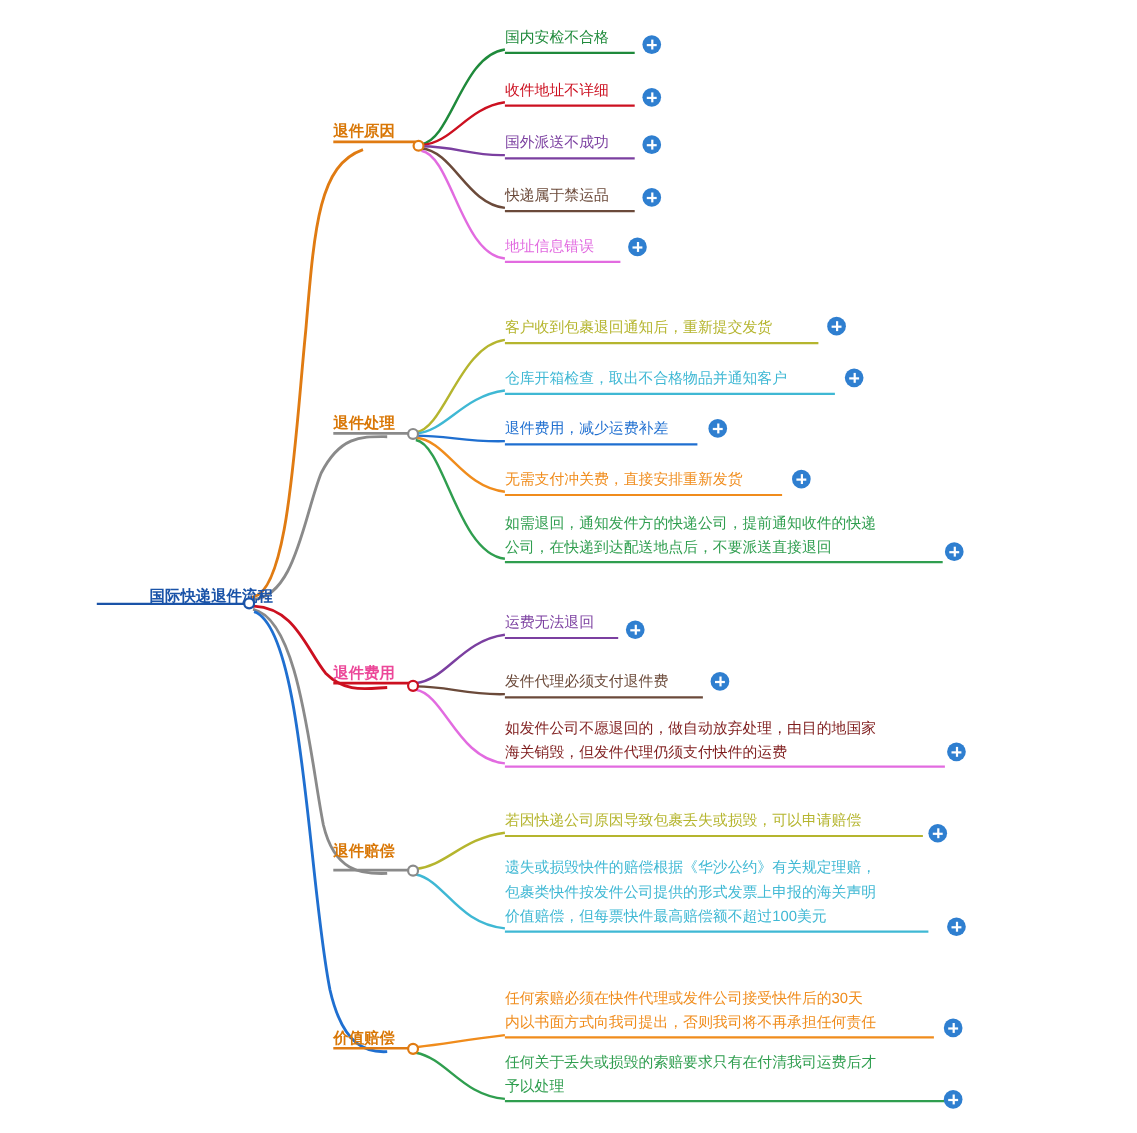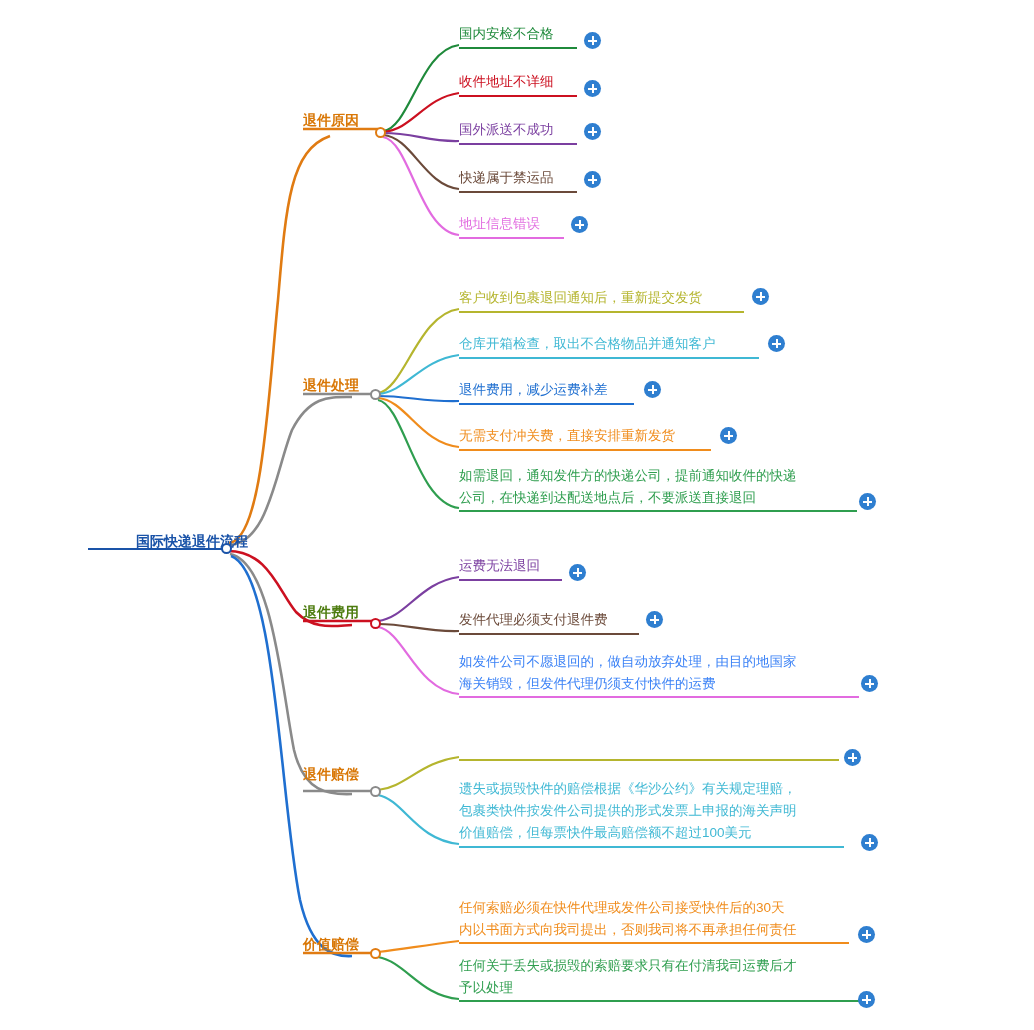--- a/index.html
+++ b/index.html
@@ -148,21 +148,21 @@
 
   <div class="node node-root" style="left:88px; top:530px;padding-left:48px;">国际快递退件流程</div>
   <div class="dot" style="left:221px; top:543px; border-color:#1a53a8;"></div>
 
   <div class="node node-branch" style="left:303px; top:110px; color:#d97706;">退件原因</div>
   <div class="dot" style="left:375px; top:127px; border-color:#e07b12;"></div>
 
   <div class="node node-branch" style="left:303px; top:375px; color:#d97706;">退件处理</div>
   <div class="dot" style="left:370px; top:389px; border-color:#8a8a8a;"></div>
 
-  <div class="node node-branch" style="left:303px; top:602px; color:#4d7c0f;">退件费用</div>
+  <div class="node node-branch" style="left:303px; top:602px; color:#ec4899;">退件费用</div>
   <div class="dot" style="left:370px; top:618px; border-color:#cc1020;"></div>
 
   <div class="node node-branch" style="left:303px; top:764px; color:#d97706;">退件赔偿</div>
   <div class="dot" style="left:370px; top:786px; border-color:#8a8a8a;"></div>
 
   <div class="node node-branch" style="left:303px; top:934px; color:#d97706;">价值赔偿</div>
   <div class="dot" style="left:370px; top:948px; border-color:#e07b12;"></div>
 
   <div class="node node-leaf" style="left: 459px; top: 23px; color: rgb(31, 138, 59);">国内安检不合格</div>
   <div class="plus" style="left:585px; top:33px;"></div>
@@ -194,24 +194,25 @@
   <div class="node node-leaf" style="left: 459px; top: 465px; color: rgb(47, 158, 79);">如需退回，通知发件方的快递公司，提前通知收件的快递
 公司，在快递到达配送地点后，不要派送直接退回</div>
   <div class="plus" style="left:860px; top:494px;"></div>
 
   <div class="node node-leaf" style="left: 459px; top: 555px; color: rgb(123, 63, 160);">运费无法退回</div>
   <div class="plus" style="left:570px; top:565px;"></div>
 
   <div class="node node-leaf" style="left: 459px; top: 609px; color: rgb(107, 74, 58);">发件代理必须支付退件费</div>
   <div class="plus" style="left:647px; top:612px;"></div>
 
-  <div class="node node-leaf" style="left: 459px; top: 651px; color: #3b82f6;">如发件公司不愿退回的，做自动放弃处理，由目的地国家
+  <div class="node node-leaf" style="left: 459px; top: 651px; color: #7f1d1d;">如发件公司不愿退回的，做自动放弃处理，由目的地国家
 海关销毁，但发件代理仍须支付快件的运费</div>
   <div class="plus" style="left:862px; top:676px;"></div>
 
+  <div class="node node-leaf" style="left: 459px; top: 735px; color: rgb(181, 181, 46);">若因快递公司原因导致包裹丢失或损毁，可以申请赔偿</div>
   <div class="plus" style="left:845px; top:750px;"></div>
 
   <div class="node node-leaf" style="left: 459px; top: 778px; color: rgb(63, 184, 212);">遗失或损毁快件的赔偿根据《华沙公约》有关规定理赔，
 包裹类快件按发件公司提供的形式发票上申报的海关声明
 价值赔偿，但每票快件最高赔偿额不超过100美元</div>
   <div class="plus" style="left:862px; top:835px;"></div>
 
   <div class="node node-leaf" style="left: 459px; top: 897px; color: rgb(240, 140, 28);">任何索赔必须在快件代理或发件公司接受快件后的30天
 内以书面方式向我司提出，否则我司将不再承担任何责任</div>
   <div class="plus" style="left:859px; top:927px;"></div>

